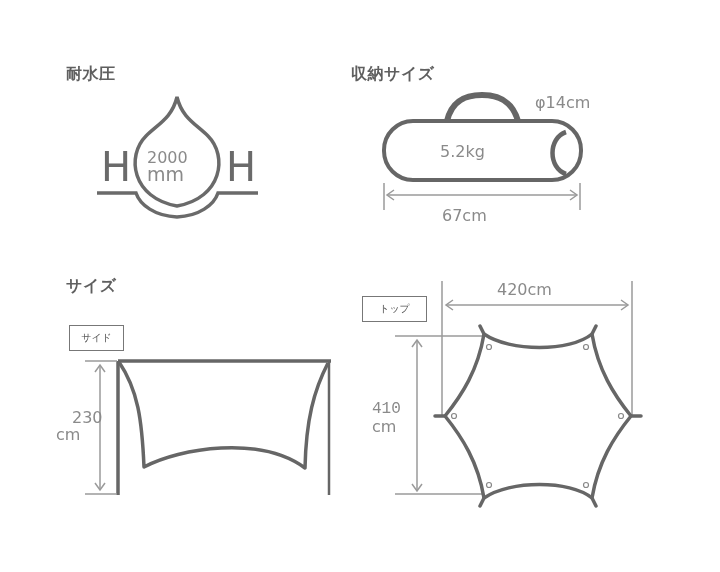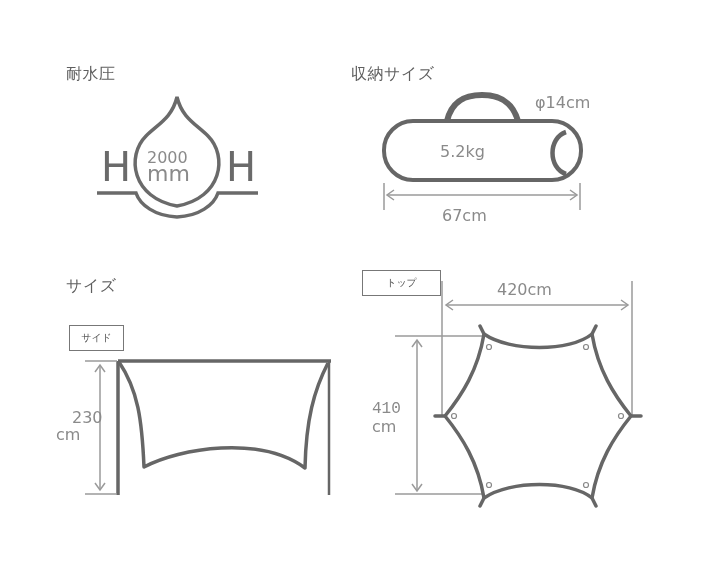--- a/index.html
+++ b/index.html
@@ -1,19 +1,19 @@
 <!DOCTYPE html>
 <html><head>
   <meta charset="utf-8">
   <style>
     html, body { margin: 0; padding: 0; background: #ffffff; }
     body { width: 720px; height: 572px; position: relative; overflow: hidden;
            font-family: "DejaVu Sans", sans-serif; color: #666666; }
     .abs { position: absolute; }
-    .section-title { font-size: 16px; font-weight: normal; color: #5f5f5f; letter-spacing: 0.5px; }
+    .section-title { font-size: 16px; font-weight: bold; color: #5f5f5f; letter-spacing: 0.5px; }
     .label-box { border: 1.5px solid #777; font-size: 10px; color: #555;
                  display: flex; align-items: center; justify-content: center; box-sizing: border-box; background:#fff; }
     .dim-text { font-family: "DejaVu Sans", sans-serif; color: #8a8a8a; font-size: 16px; line-height: 17px; }
     svg { position: absolute; left: 0; top: 0; }
   </style>
 </head>
 <body>
 
 <svg width="720" height="572" viewBox="0 0 720 572">
 
@@ -78,28 +78,28 @@
     <circle cx="621" cy="416" r="2.5"></circle>
     <circle cx="489" cy="485" r="2.5"></circle>
     <circle cx="586" cy="485" r="2.5"></circle>
   </g>
 </svg>
 
 <div class="abs section-title" style="left:66px; top:64px;">耐水圧</div>
 <div class="abs" style="left:101px; top:146px; font-size:40px; line-height:42px; color:#6a6a6a; font-family:'DejaVu Sans', sans-serif;">H</div>
 <div class="abs" style="left:226px; top:146px; font-size:40px; line-height:42px; color:#6a6a6a; font-family:'DejaVu Sans', sans-serif;">H</div>
 <div class="abs dim-text" style="left:147px; top:150px; width:60px; font-size:16px; line-height:16px;">2000</div>
-<div class="abs dim-text" style="left:147px; top:166px; width:60px; font-size:22px; line-height:16px;">mm</div>
+<div class="abs dim-text" style="left:147px; top:166px; width:60px; font-size:19px; line-height:16px;">mm</div>
 
 <div class="abs section-title" style="left:351px; top:64px;">収納サイズ</div>
 <div class="abs dim-text" style="left:535px; top:94px; font-size:16px;">φ14cm</div>
 <div class="abs dim-text" style="left:440px; top:143px; width:80px; font-size:16px;">5.2kg</div>
 <div class="abs dim-text" style="left:442px; top:207px; width:80px; font-size:16px;">67cm</div>
 
 <div class="abs section-title" style="left:66px; top:269px;margin-top:7px;">サイズ</div>
 <div class="abs label-box" style="left:69px; top:317px; width:55px; height:26px;margin-top:8px;">サイド</div>
 <div class="abs dim-text" style="left:72px; top:409px; width:36px;">230</div>
 <div class="abs dim-text" style="left:56px; top:426px; width:36px;">cm</div>
 
-<div class="abs label-box" style="left:362px; top:270px; width:79px; height:26px;">トップ</div>
+<div class="abs label-box" style="left:362px; top:296px; width:65px; height:26px;">トップ</div>
 <div class="abs dim-text" style="left:497px; top:281px; width:80px;">420cm</div>
 <div class="abs dim-text" style="left:372px; top:401px; width:36px;font-family:Liberation Mono, monospace;">410</div>
 <div class="abs dim-text" style="left:372px; top:418px; width:36px;">cm</div>
 
 </body></html>

